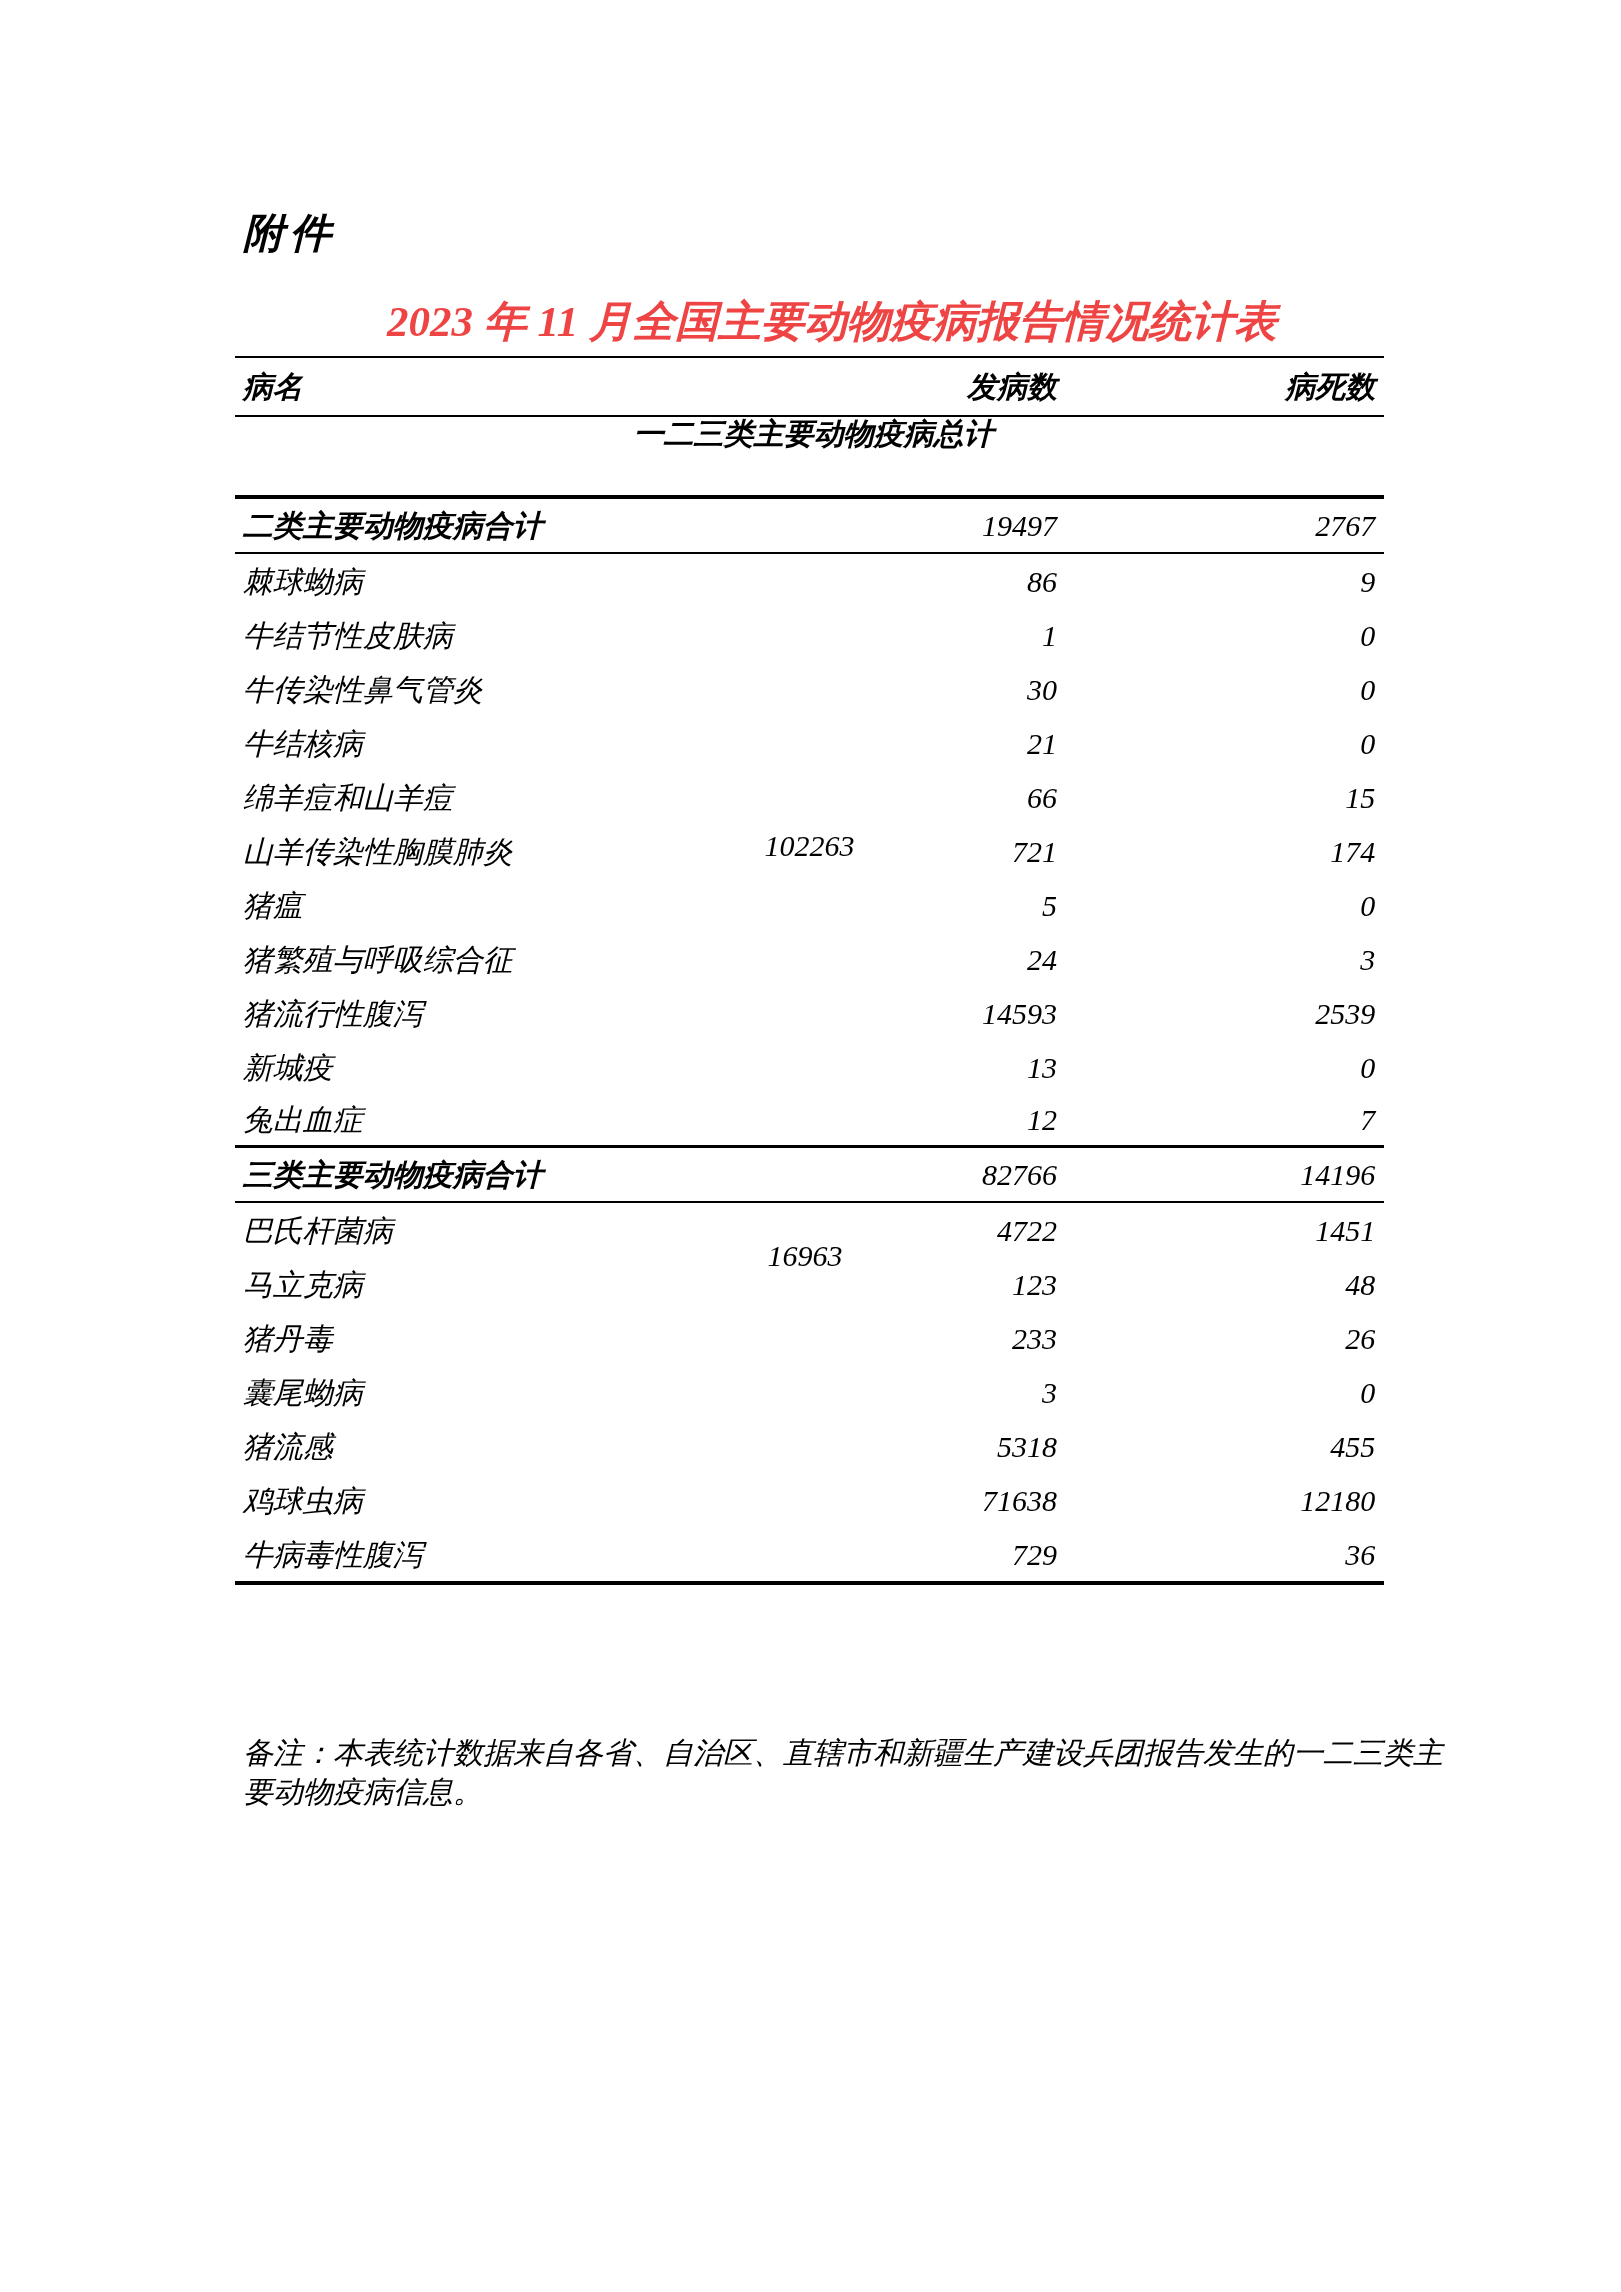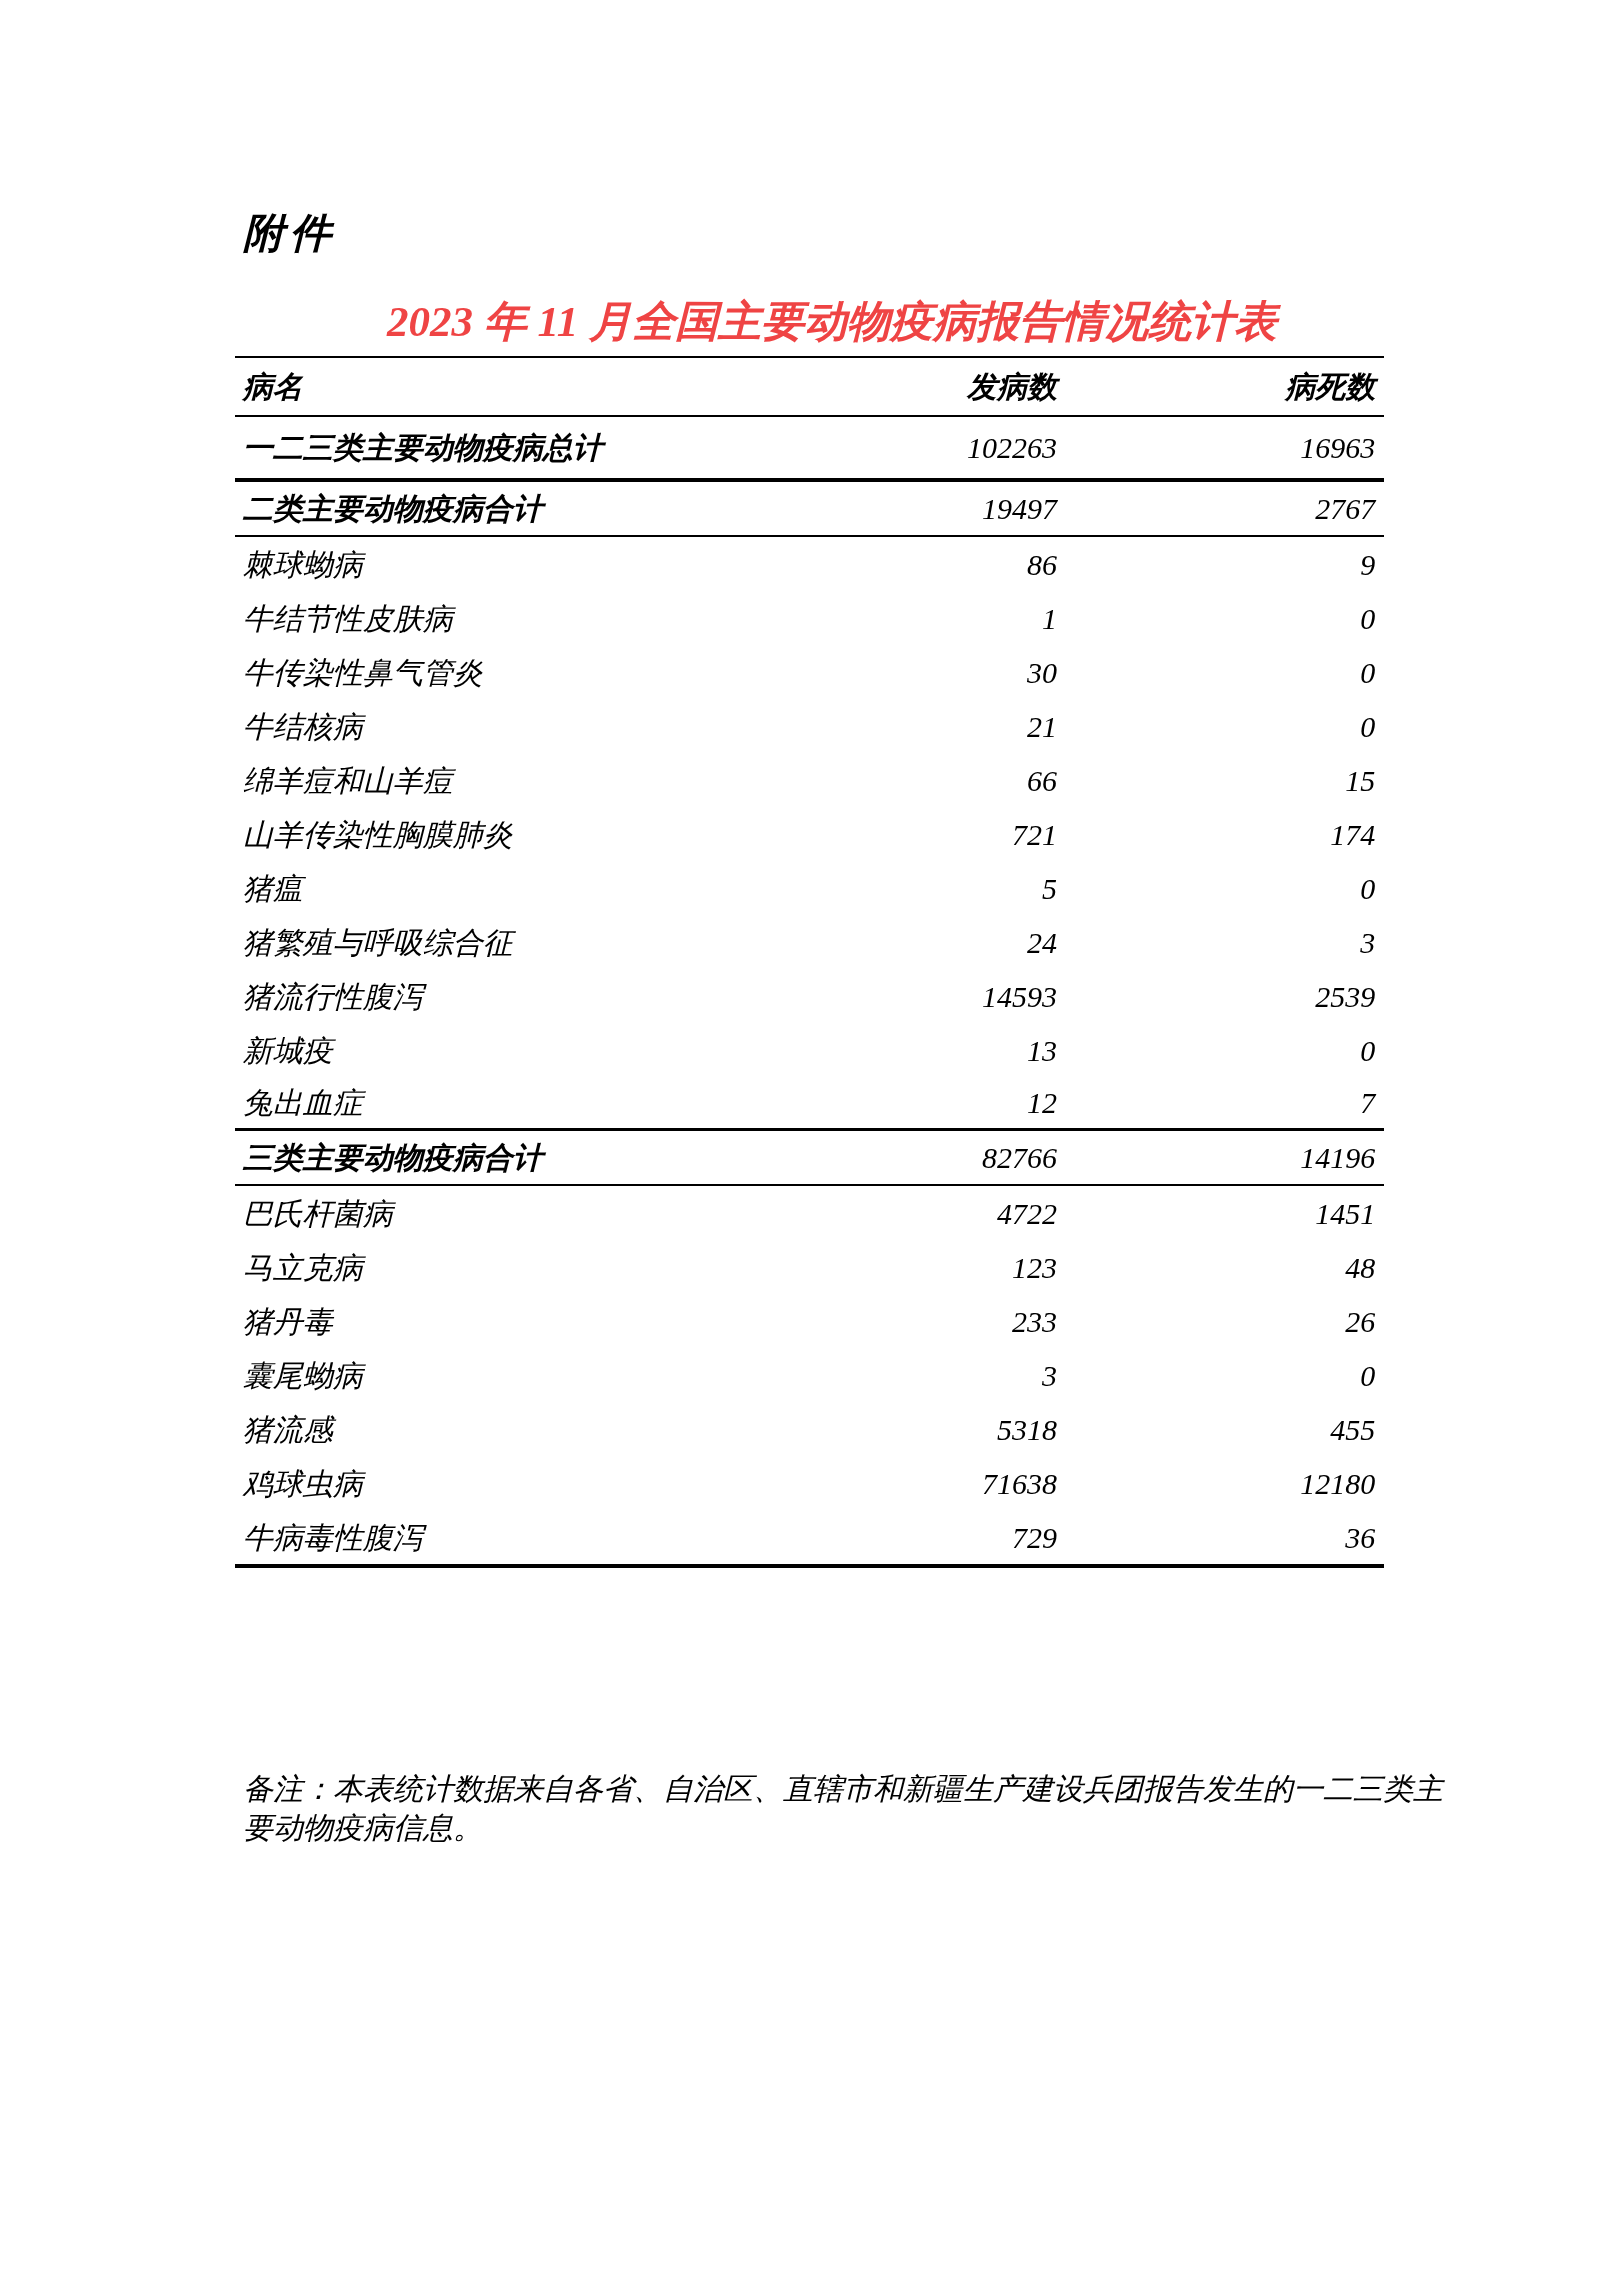--- a/index.html
+++ b/index.html
@@ -39,34 +39,34 @@
   .trow .c1 { flex: 0 0 412px; padding-left: 7.8px; text-align: left; }
   .trow .c2 { flex: 0 0 410px; text-align: right; }
   .trow .c3 { flex: 1 1 auto; text-align: right; padding-right: 8.8px; }
   .num { font-family: "Liberation Serif", "DejaVu Serif", serif; font-weight: normal; }
 
   .row-header {
     height: 59px; border-bottom: 2px solid #000;
     font-family: "Liberation Sans", "DejaVu Sans", sans-serif; font-weight: bold;
   }
   .row-total {
-    height: 65px; border-bottom: 4.9px solid #000;
+    height: 82px; border-bottom: 4.9px solid #000; flex-direction: column;
   }
   .row-subtotal {
     height: 55px; border-bottom: 2.9px solid #000;
   }
   .row-total .c1, .row-subtotal .c1 {
     font-family: "Liberation Sans", "DejaVu Sans", sans-serif; font-weight: bold;
   }
   .row-data { height: 54px; }
   .row-section-end { border-bottom: 3.9px solid #000; }
 
   .footnote {
     position: absolute; left: 243px; top: 1733px; width: 1147px;
-    font-size: 30px; line-height: 39px; color: #000; margin-top: 36px;
+    font-size: 30px; line-height: 39px; color: #000;
   }
   .footnote .fline { white-space: nowrap; }
 </style>
 </head>
 <body>
 
 <div class="page">
 
   <div class="attachment">附件</div>
 

